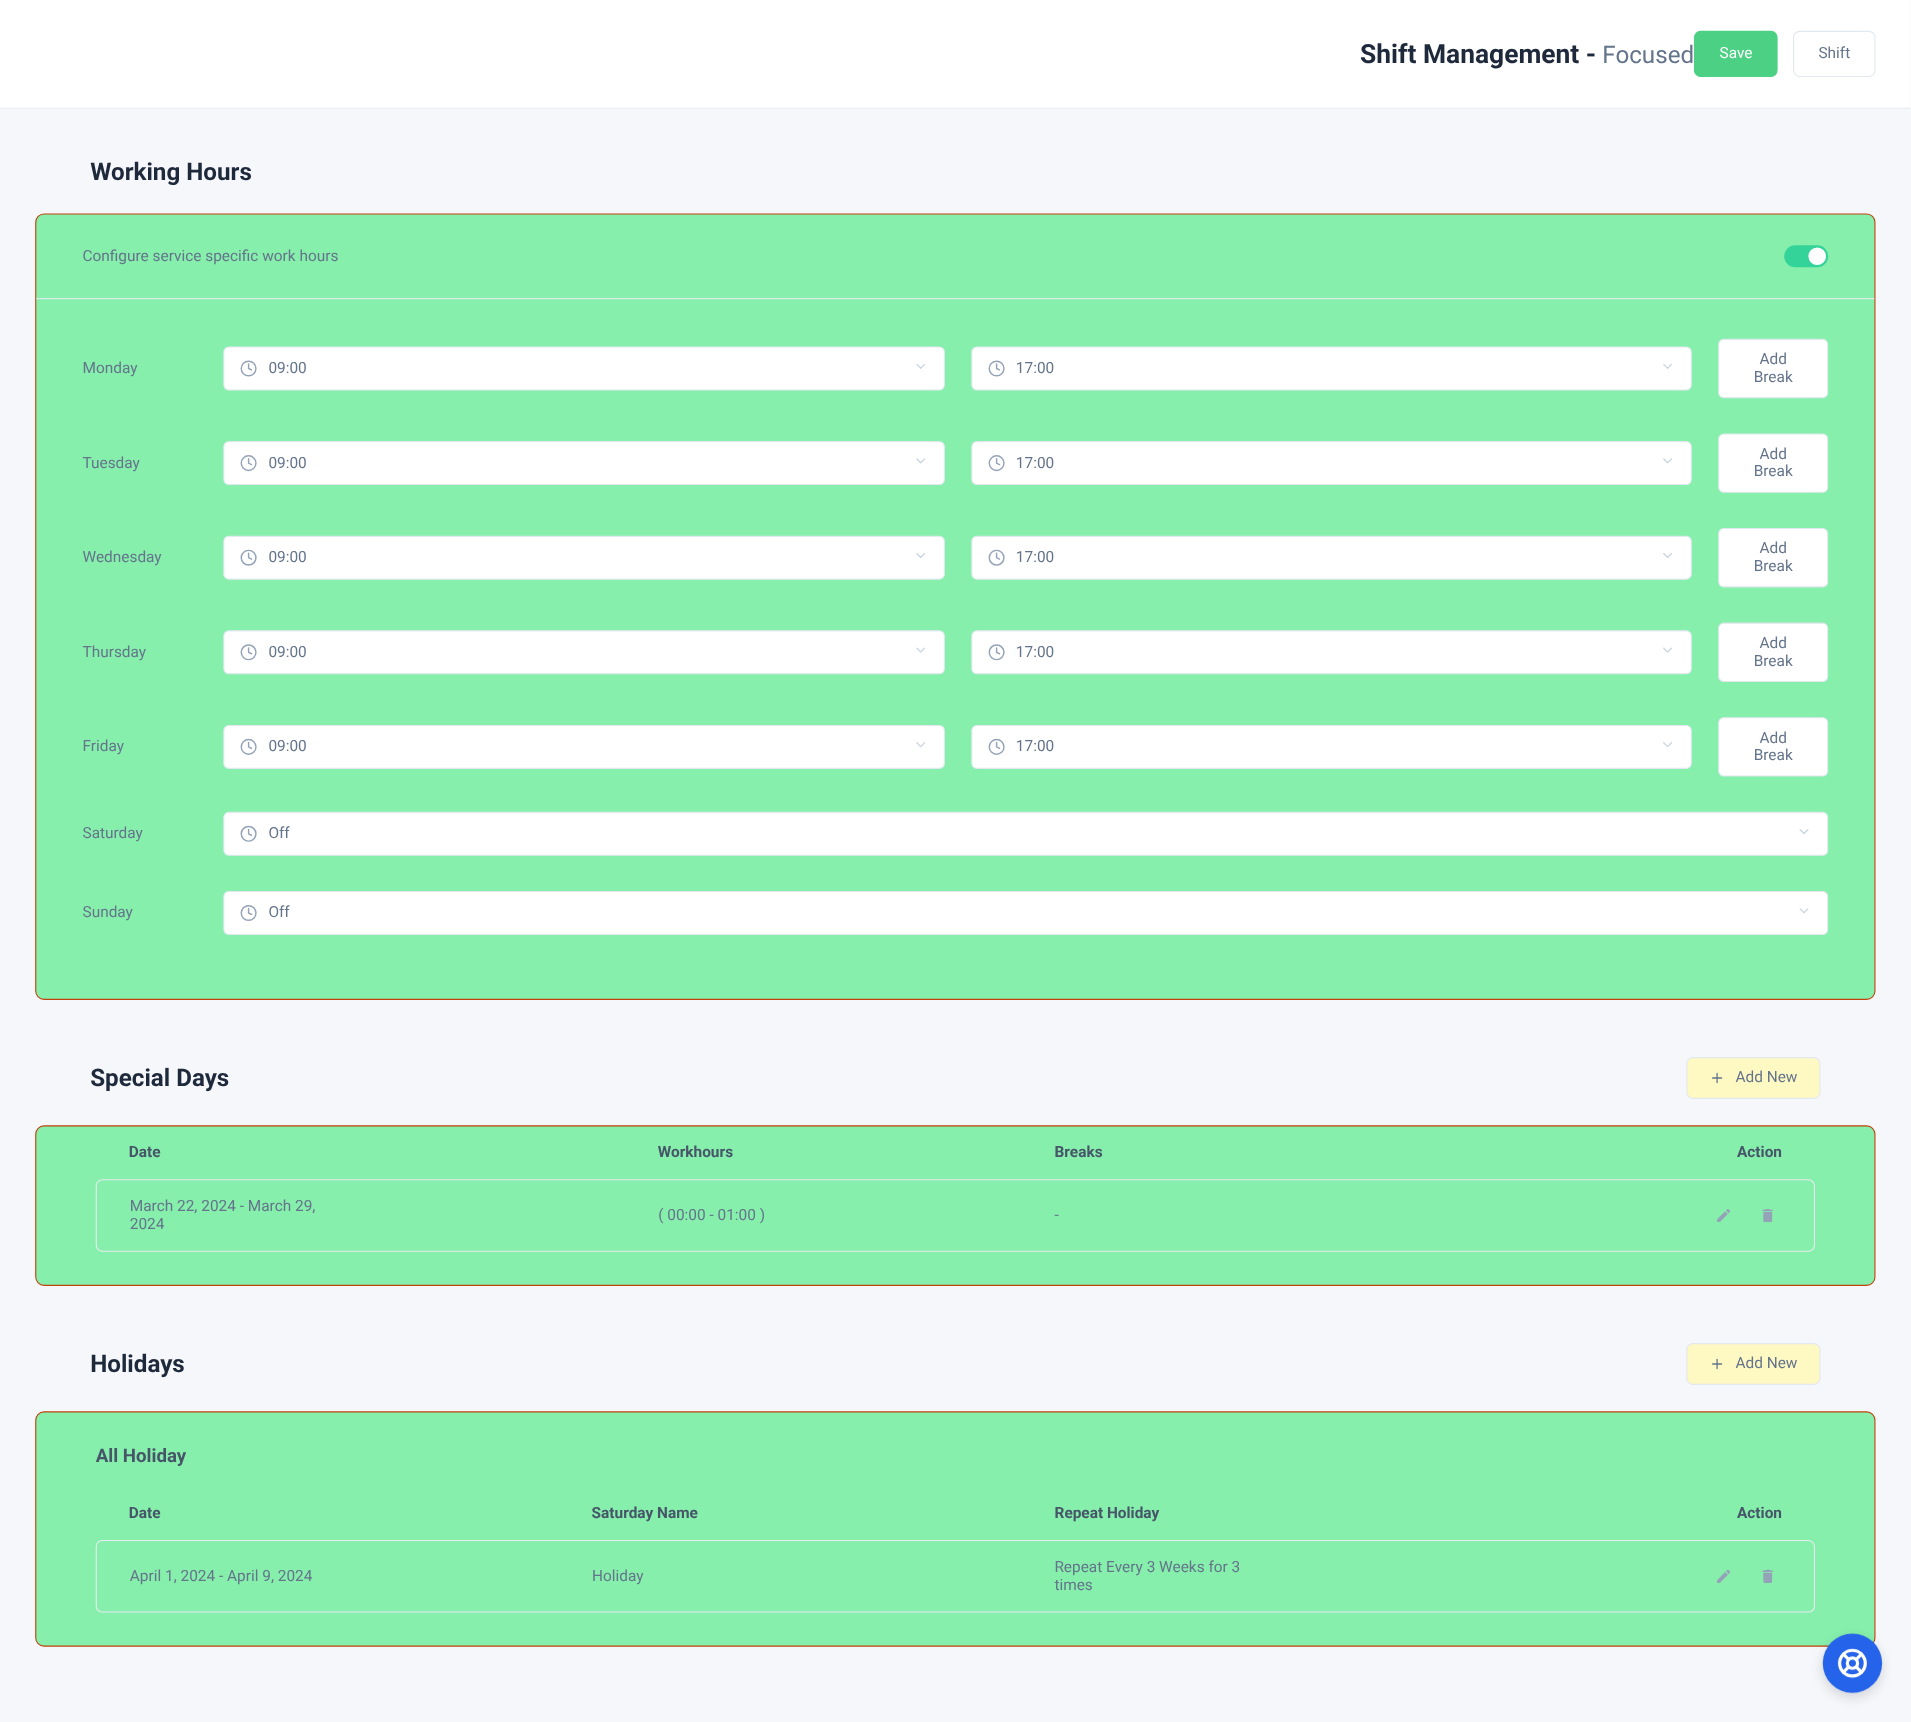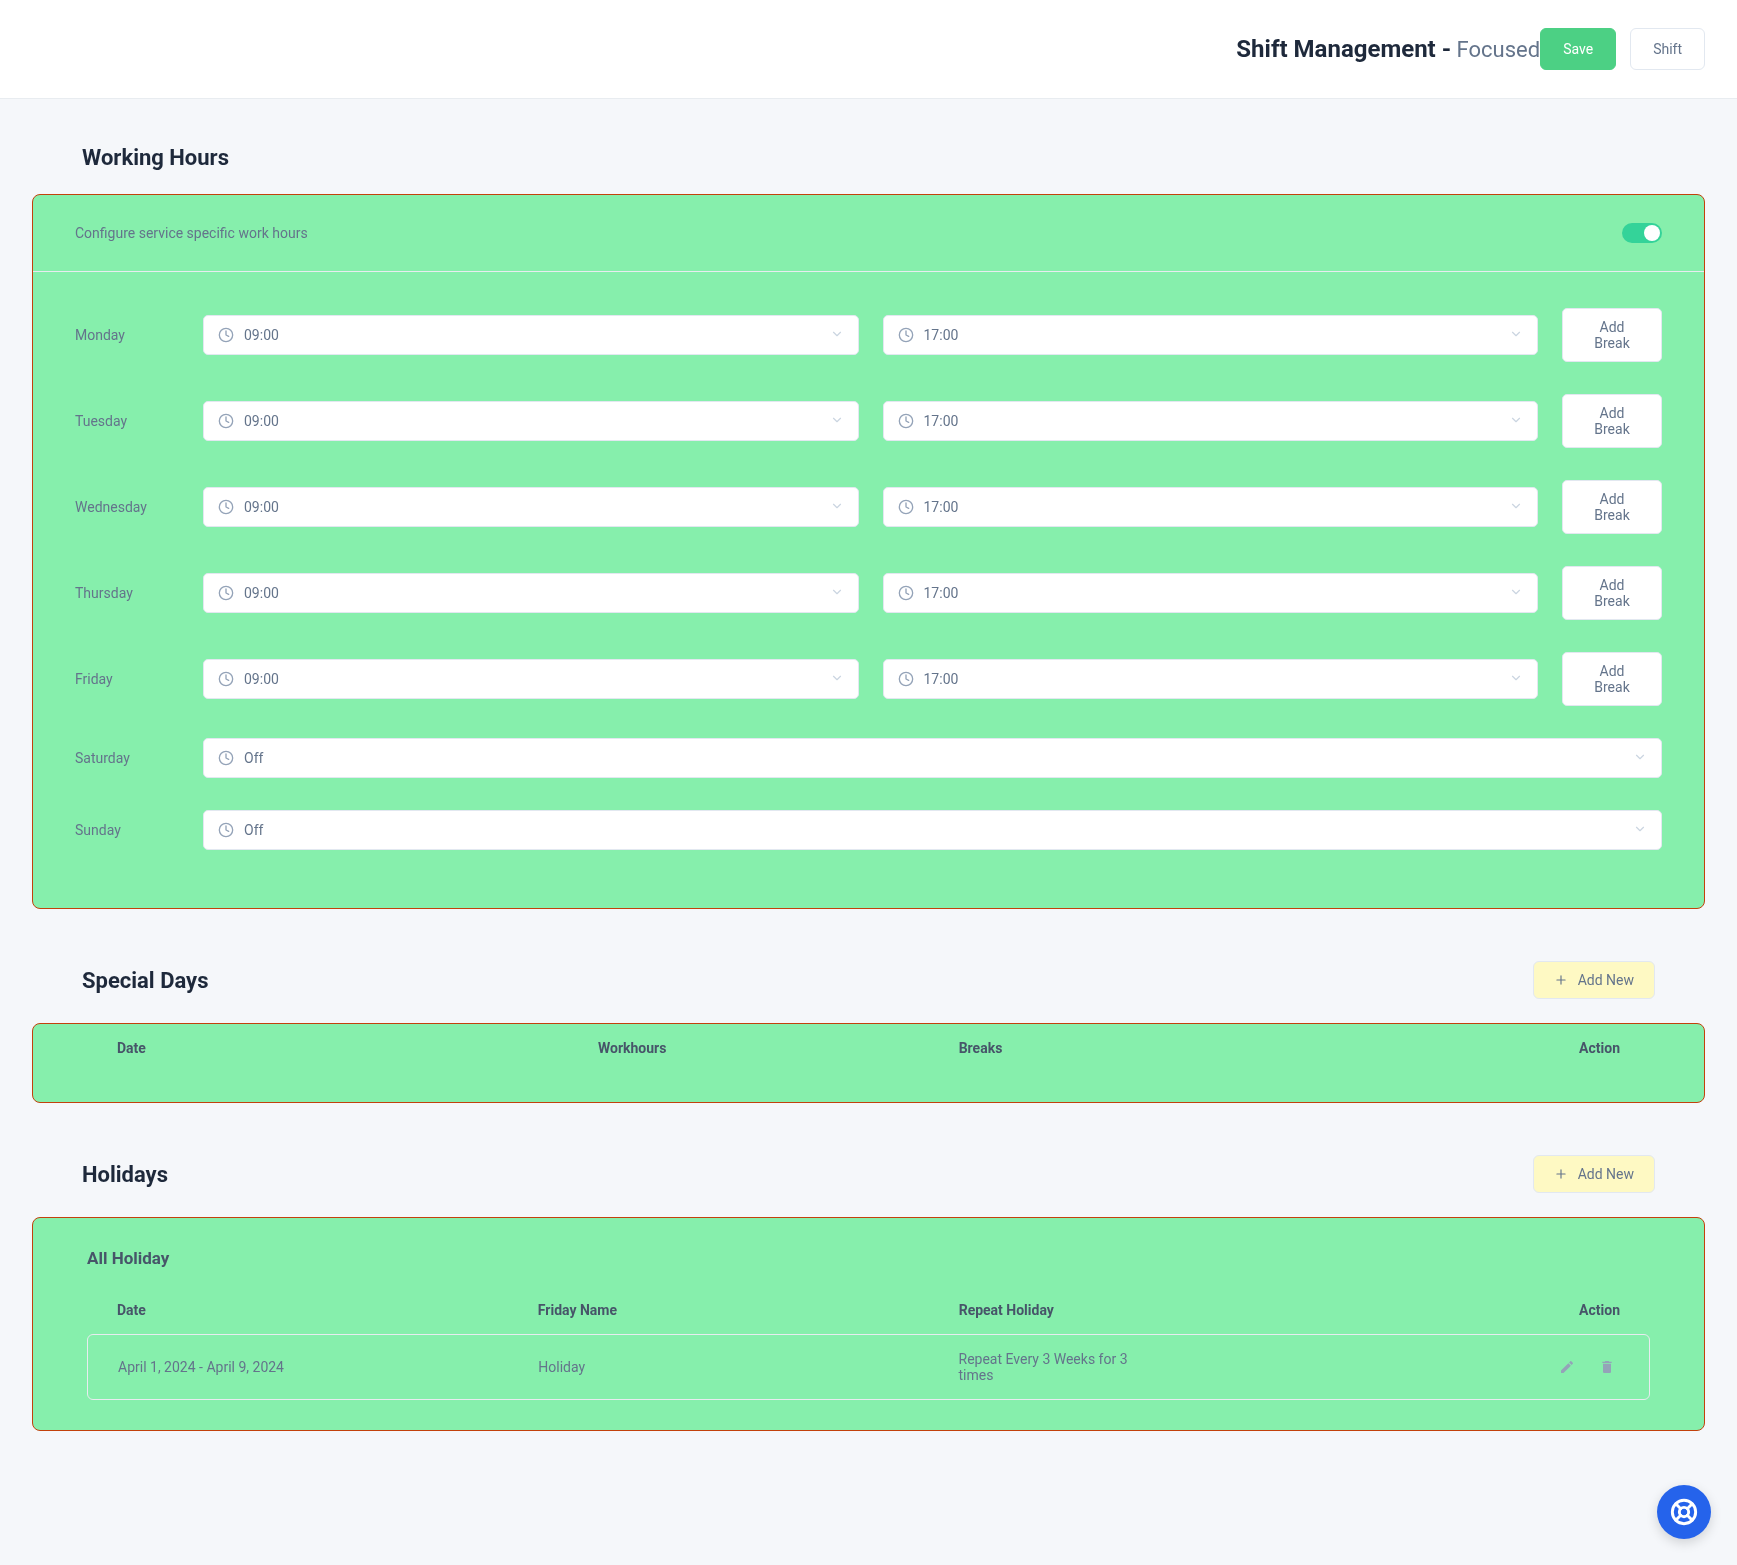--- a/index.html
+++ b/index.html
@@ -426,41 +426,62 @@
     </button>
   </div>
   <div class="card">
     <div class="table-wrap">
       <div class="table-head">
         <div class="col-date">Date</div>
         <div class="col-workhours">Workhours</div>
         <div class="col-breaks">Breaks</div>
         <div class="col-action-head">Action</div>
       </div>
+      <div id="special-rows">
+          <div class="table-row">
+            <div class="col-date">
+              <div class="col-date-wrap">March 22, 2024 - March 29, 2024</div>
+            </div>
+            <div class="col-workhours">( 00:00 - 01:00 )</div>
+            <div class="col-breaks">-</div>
+            <div class="col-actions">
+              <span class="icon-btn">
+                <svg width="16" height="16" viewBox="0 0 24 24" fill="currentColor">
+                  <path d="M3 17.25V21h3.75L17.81 9.94l-3.75-3.75L3 17.25zM20.71 7.04c.39-.39.39-1.02 0-1.41l-2.34-2.34c-.39-.39-1.02-.39-1.41 0l-1.83 1.83 3.75 3.75 1.83-1.83z"></path>
+                </svg>
+              </span>
+              <span class="icon-btn">
+                <svg width="16" height="16" viewBox="0 0 24 24" fill="currentColor">
+                  <path d="M6 19c0 1.1.9 2 2 2h8c1.1 0 2-.9 2-2V7H6v12zM19 4h-3.5l-1-1h-5l-1 1H5v2h14V4z"></path>
+                </svg>
+              </span>
+            </div>
+          </div>
+        </div>
     </div>
   </div>
 
   <div class="section-header">
     <div class="section-title">Holidays</div>
     <button class="add-new-btn">
       <span class="svg-chevron">
         <svg width="14" height="14" viewBox="0 0 24 24" fill="none" stroke="currentColor" stroke-width="2" stroke-linecap="round">
             <line x1="12" y1="5" x2="12" y2="19"></line>
             <line x1="5" y1="12" x2="19" y2="12"></line>
           </svg>
       </span>
       <span>Add New</span>
     </button>
   </div>
   <div class="card" style="margin-bottom:0;">
     <div class="sub-header">All Holiday</div>
     <div class="table-wrap">
       <div class="table-head">
         <div class="col-hdate">Date</div>
-        <div class="col-hname">Friday Name</div>
+        <div class="col-hname">Saturday Name</div>
         <div class="col-hrepeat">Repeat Holiday</div>
         <div class="col-action-head">Action</div>
       </div>
       <div id="holiday-rows">
           <div class="table-row">
             <div class="col-hdate">April 1, 2024 - April 9, 2024</div>
             <div class="col-hname">Holiday</div>
             <div class="col-hrepeat">
               <div class="col-hrepeat-inner">Repeat Every 3 Weeks for 3 times</div>
             </div>

